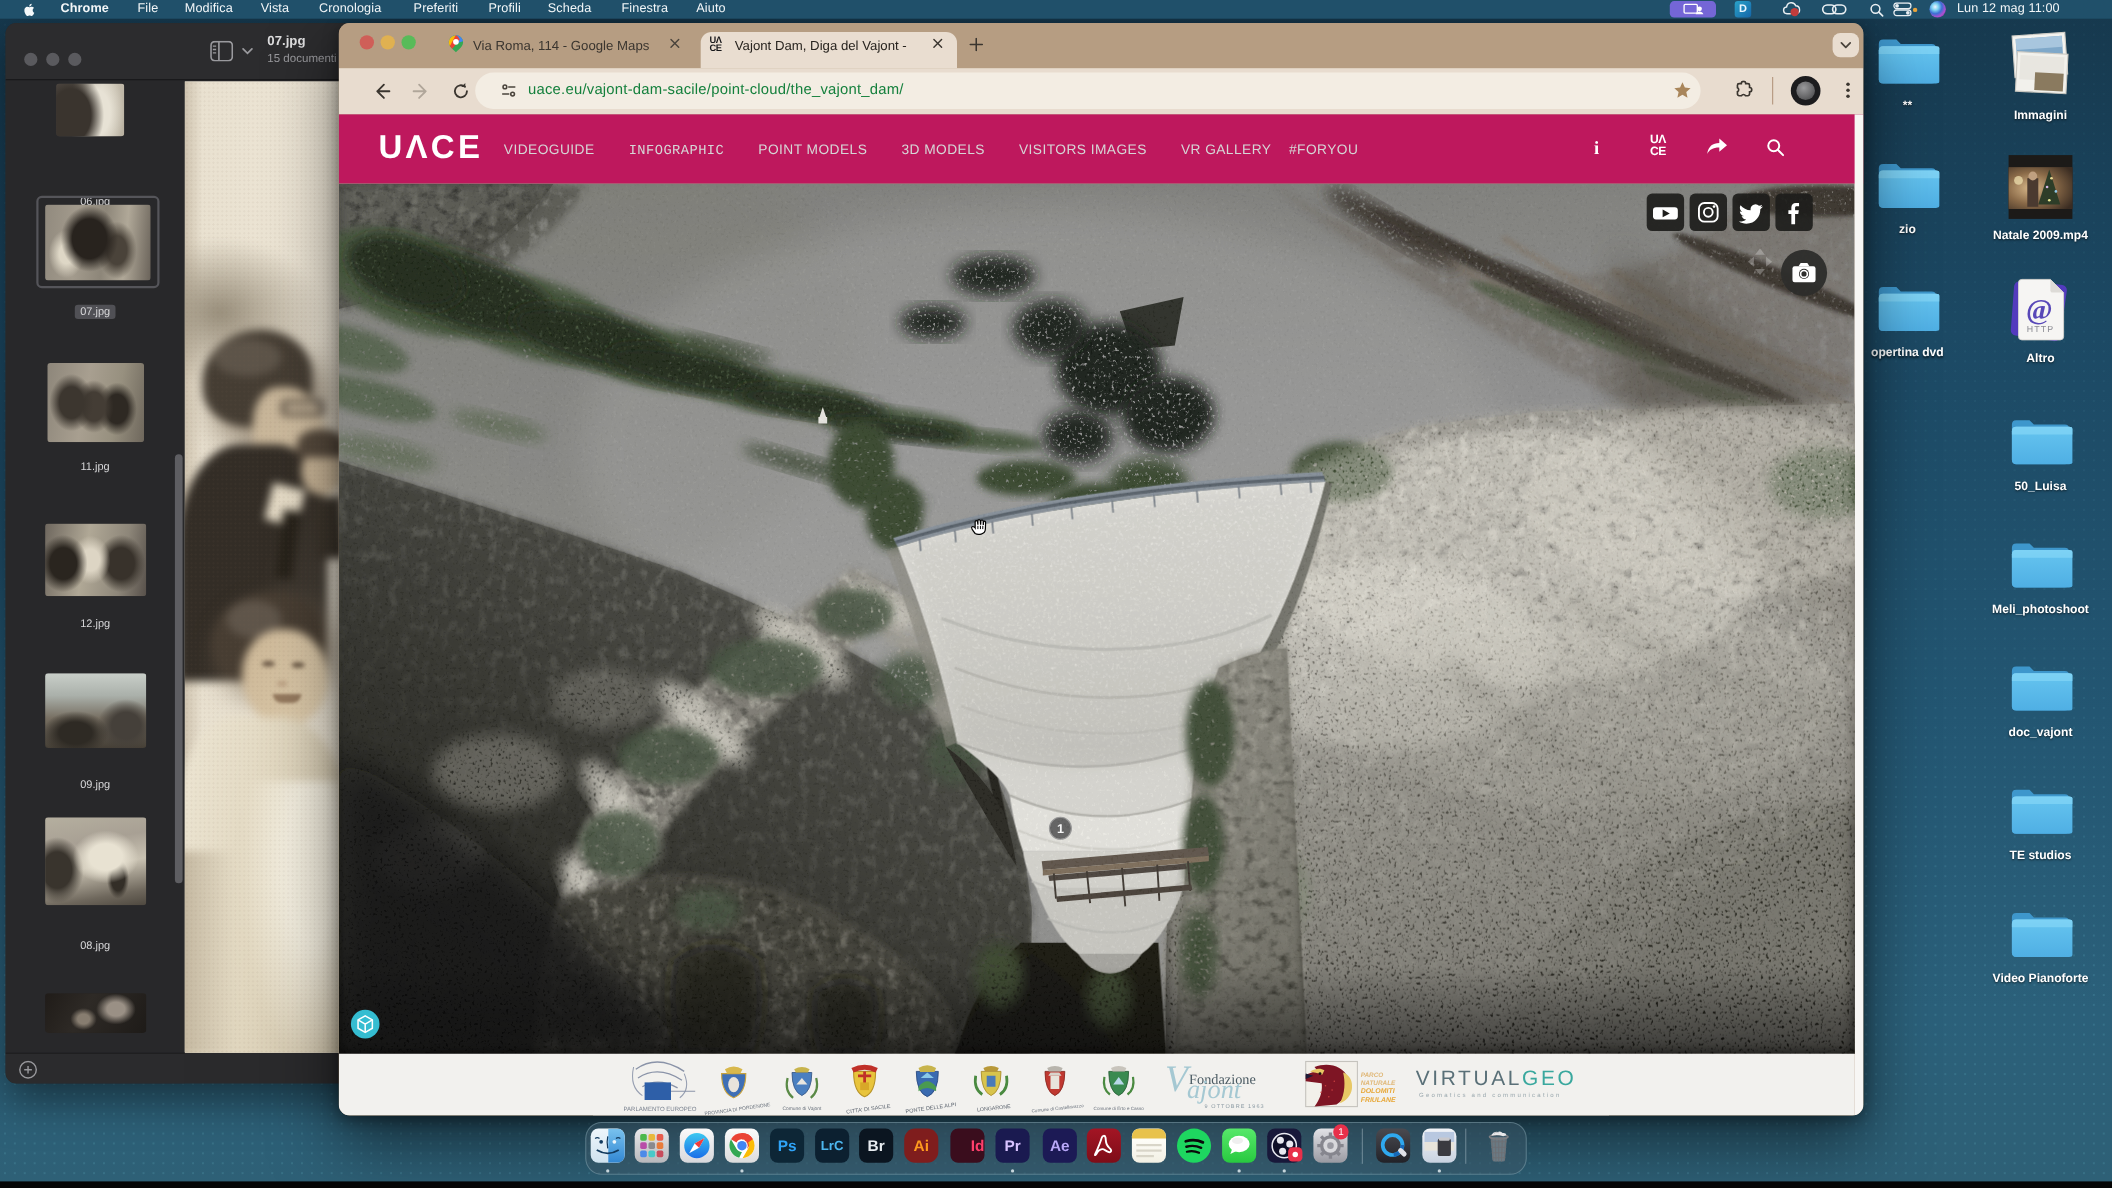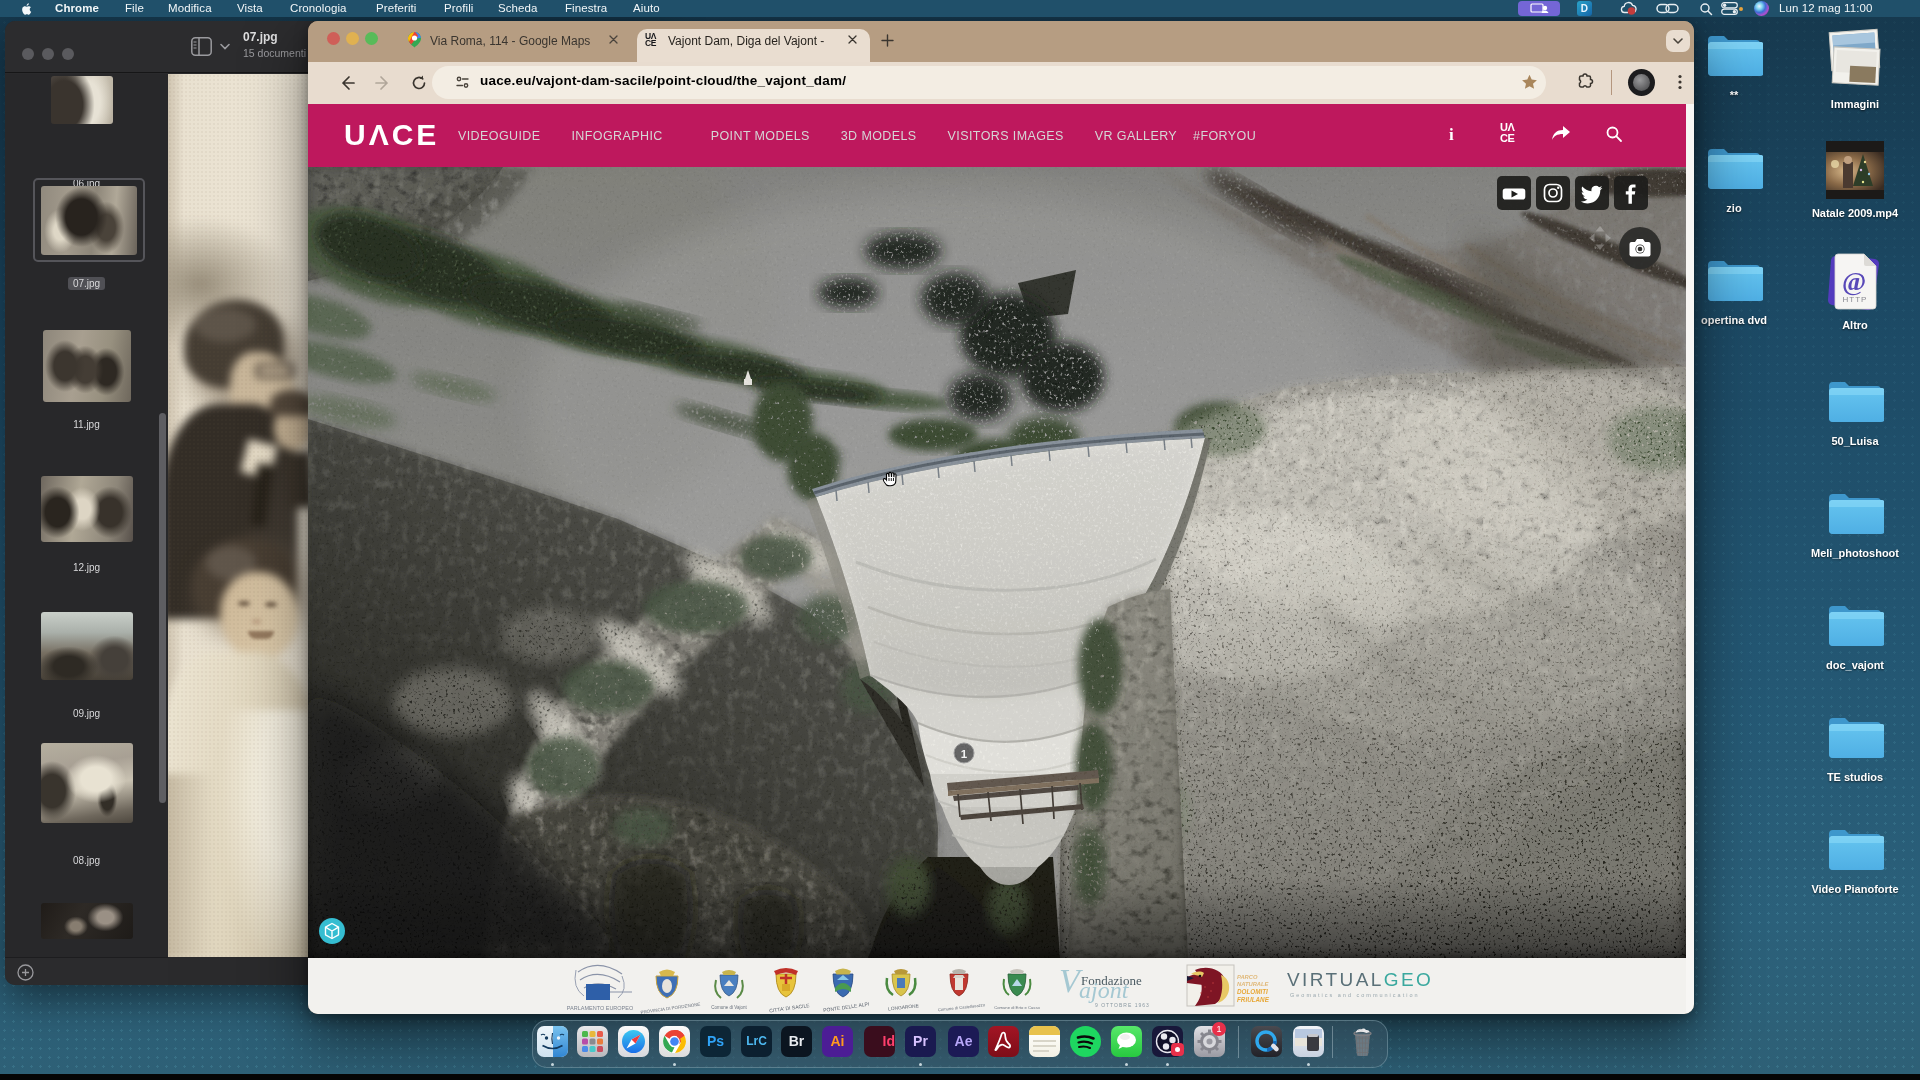--- a/index.html
+++ b/index.html
@@ -293,42 +293,42 @@
       </svg>
     <div class="abs" style="left:124px;top:4px;width:1114px;height:33px;border-radius:17px;background:#f3ede3;"></div>
     <svg class="abs" style="left:146px;top:12px;" width="17" height="17" viewBox="0 0 17 17">
         <g stroke="#4a443c" stroke-width="1.4" fill="none" stroke-linecap="round">
           <circle cx="5" cy="5" r="1.7"></circle>
           <line x1="8.5" y1="5" x2="14" y2="5"></line>
           <circle cx="12" cy="11.5" r="1.7"></circle>
           <line x1="3" y1="11.5" x2="8.5" y2="11.5"></line>
         </g>
       </svg>
-    <div class="abs" style="left:172px;top:11px;font-size:13.5px;color:#000000;letter-spacing:0.2px;font-weight:bold;">uace.eu/vajont-dam-sacile/point-cloud/the_vajont_dam/</div>
+    <div class="abs" style="left:172px;top:11px;font-size:13.5px;color:#15803d;letter-spacing:0.2px;">uace.eu/vajont-dam-sacile/point-cloud/the_vajont_dam/</div>
     <svg class="abs" style="left:1212px;top:11px;" width="19" height="19" viewBox="0 0 19 19">
         <path d="M9.5 1.8 l2.2 4.8 5.2.6 -3.9 3.5 1.1 5.1 -4.6-2.6 -4.6 2.6 1.1-5.1 -3.9-3.5 5.2-.6z" fill="#a9865b"></path>
       </svg>
     <svg class="abs" style="left:1268px;top:11px;" width="18" height="18" viewBox="0 0 18 18">
         <path d="M7 3 a2 2 0 0 1 4 0 h2 a1.5 1.5 0 0 1 1.5 1.5 v2 a2 2 0 0 1 0 4 v2 a1.5 1.5 0 0 1-1.5 1.5 h-2.2 a2 2 0 0 0-3.6 0 H5 a1.5 1.5 0 0 1-1.5-1.5 v-2.2 a2 2 0 0 0 0-3.6 V4.5 A1.5 1.5 0 0 1 5 3z" fill="none" stroke="#3a352f" stroke-width="1.5"></path>
       </svg>
     <div class="abs" style="left:1303px;top:8px;width:1px;height:25px;background:#b4967e;"></div>
     <div class="abs" style="left:1320px;top:7px;width:27px;height:27px;border-radius:50%;background:#1c1c1e;"></div>
     <div class="abs" style="left:1325px;top:12px;width:17px;height:17px;border-radius:50%;background:radial-gradient(circle at 40% 35%,#9a9a9c,#5a5a5c 70%,#3a3a3c);"></div>
     <svg class="abs" style="left:1363px;top:11px;" width="18" height="18" viewBox="0 0 18 18">
         <g fill="#3a352f">
           <circle cx="9" cy="3.5" r="1.6"></circle>
           <circle cx="9" cy="9" r="1.6"></circle>
           <circle cx="9" cy="14.5" r="1.6"></circle>
         </g>
       </svg>
   </div>
   <div id="navbar">
     <div class="abs" style="left:36px;top:14px;font-size:30px;font-weight:bold;color:#fff;letter-spacing:3px;">UΛCE</div>
     <div class="abs" style="left:150px;top:25px;font-size:12.5px;color:#d6d6d6;letter-spacing:0.4px;">
-      <span style="margin-right:31px;">VIDEOGUIDE</span><span style="margin-right:48px;">INFOGRAPHIC</span><span style="margin-right:31px;">POINT MODELS</span><span style="margin-right:31px;">3D MODELS</span><span style="margin-right:31px;">VISITORS IMAGES</span><span style="margin-right:16px;">VR GALLERY</span><span>#FORYOU</span>
+      <span style="margin-right:31px;">VIDEOGUIDE</span><span style="margin-right:31px;font-family:Liberation Mono, monospace;">INFOGRAPHIC</span><span style="margin-right:31px;">POINT MODELS</span><span style="margin-right:31px;">3D MODELS</span><span style="margin-right:31px;">VISITORS IMAGES</span><span style="margin-right:16px;">VR GALLERY</span><span>#FORYOU</span>
     </div>
     <div class="abs" style="left:1141px;top:21px;font-size:17px;font-weight:bold;color:#fff;font-family:'Liberation Serif',serif;">i</div>
     <div class="abs" style="left:1192px;top:18px;width:20px;height:24px;color:#fff;font-weight:bold;font-size:11px;line-height:10.5px;letter-spacing:-0.5px;">UΛ<br>CE</div>
     <svg class="abs" style="left:1243px;top:21px;" width="20" height="18" viewBox="0 0 20 18">
         <path d="M12 1 l7 6 -7 6 v-4 C6 9 3 11 1 15 2 8 6 5 12 5z" fill="#fff"></path>
       </svg>
     <svg class="abs" style="left:1297px;top:21px;" width="18" height="18" viewBox="0 0 18 18">
         <circle cx="7.5" cy="7.5" r="5" fill="none" stroke="#fff" stroke-width="1.8"></circle>
         <line x1="11.2" y1="11.2" x2="16" y2="16" stroke="#fff" stroke-width="1.8" stroke-linecap="round"></line>
       </svg>
@@ -885,21 +885,21 @@
         <circle cx="15.5" cy="15.5" r="4.3" fill="#4285f4"></circle>
     </svg>
   </div>
 
   <div class="dk" style="left:700px;background:#0d2636;color:#2fa3f7;font-weight:bold;font-size:14px;text-align:center;line-height:31px;">Ps</div>
 
   <div class="dk" style="left:741px;background:#0c2030;color:#4db8f0;font-weight:bold;font-size:12px;text-align:center;line-height:31px;">LrC</div>
 
   <div class="dk" style="left:781px;background:#0b1520;color:#e8ecf0;font-weight:bold;font-size:14px;text-align:center;line-height:31px;">Br</div>
 
-  <div class="dk" style="left:822px;background:#4c1d95;color:#ff9a1e;font-weight:bold;font-size:14px;text-align:center;line-height:31px;">Ai</div>
+  <div class="dk" style="left:822px;background:#7f1d1d;color:#ff9a1e;font-weight:bold;font-size:14px;text-align:center;line-height:31px;border-radius:10px;">Ai</div>
 
   <div class="dk" style="left:864px;background:#3a0d1d;color:#ff3f6c;font-weight:bold;font-size:14px;text-align:right;line-height:31px;">Id</div>
 
   <div class="dk" style="left:905px;background:#1a1a50;color:#d8c3ff;font-weight:bold;font-size:14px;text-align:center;line-height:31px;">Pr</div>
 
   <div class="dk" style="left:948px;background:#1c1a55;color:#b8a7f8;font-weight:bold;font-size:14px;text-align:center;line-height:31px;">Ae</div>
 
   <div class="dk" style="left:988px;background:linear-gradient(180deg,#a31524,#7e0d18);">
     <svg width="31" height="31" viewBox="0 0 31 31">
         <path d="M7.5 23.5 C10 18 12.5 12 13.5 8.5 C14.2 6 16.5 6 17 8 C17.6 11 16.5 14 20.5 17.5 C23.5 20 22 22.5 19 21 C16.5 19.7 15.5 18.5 14 18.7 C11.5 19 9.8 21 8.8 23 C8.2 24.2 7 24.5 7.5 23.5 Z" fill="none" stroke="#fff" stroke-width="1.7" stroke-linejoin="round"></path>

